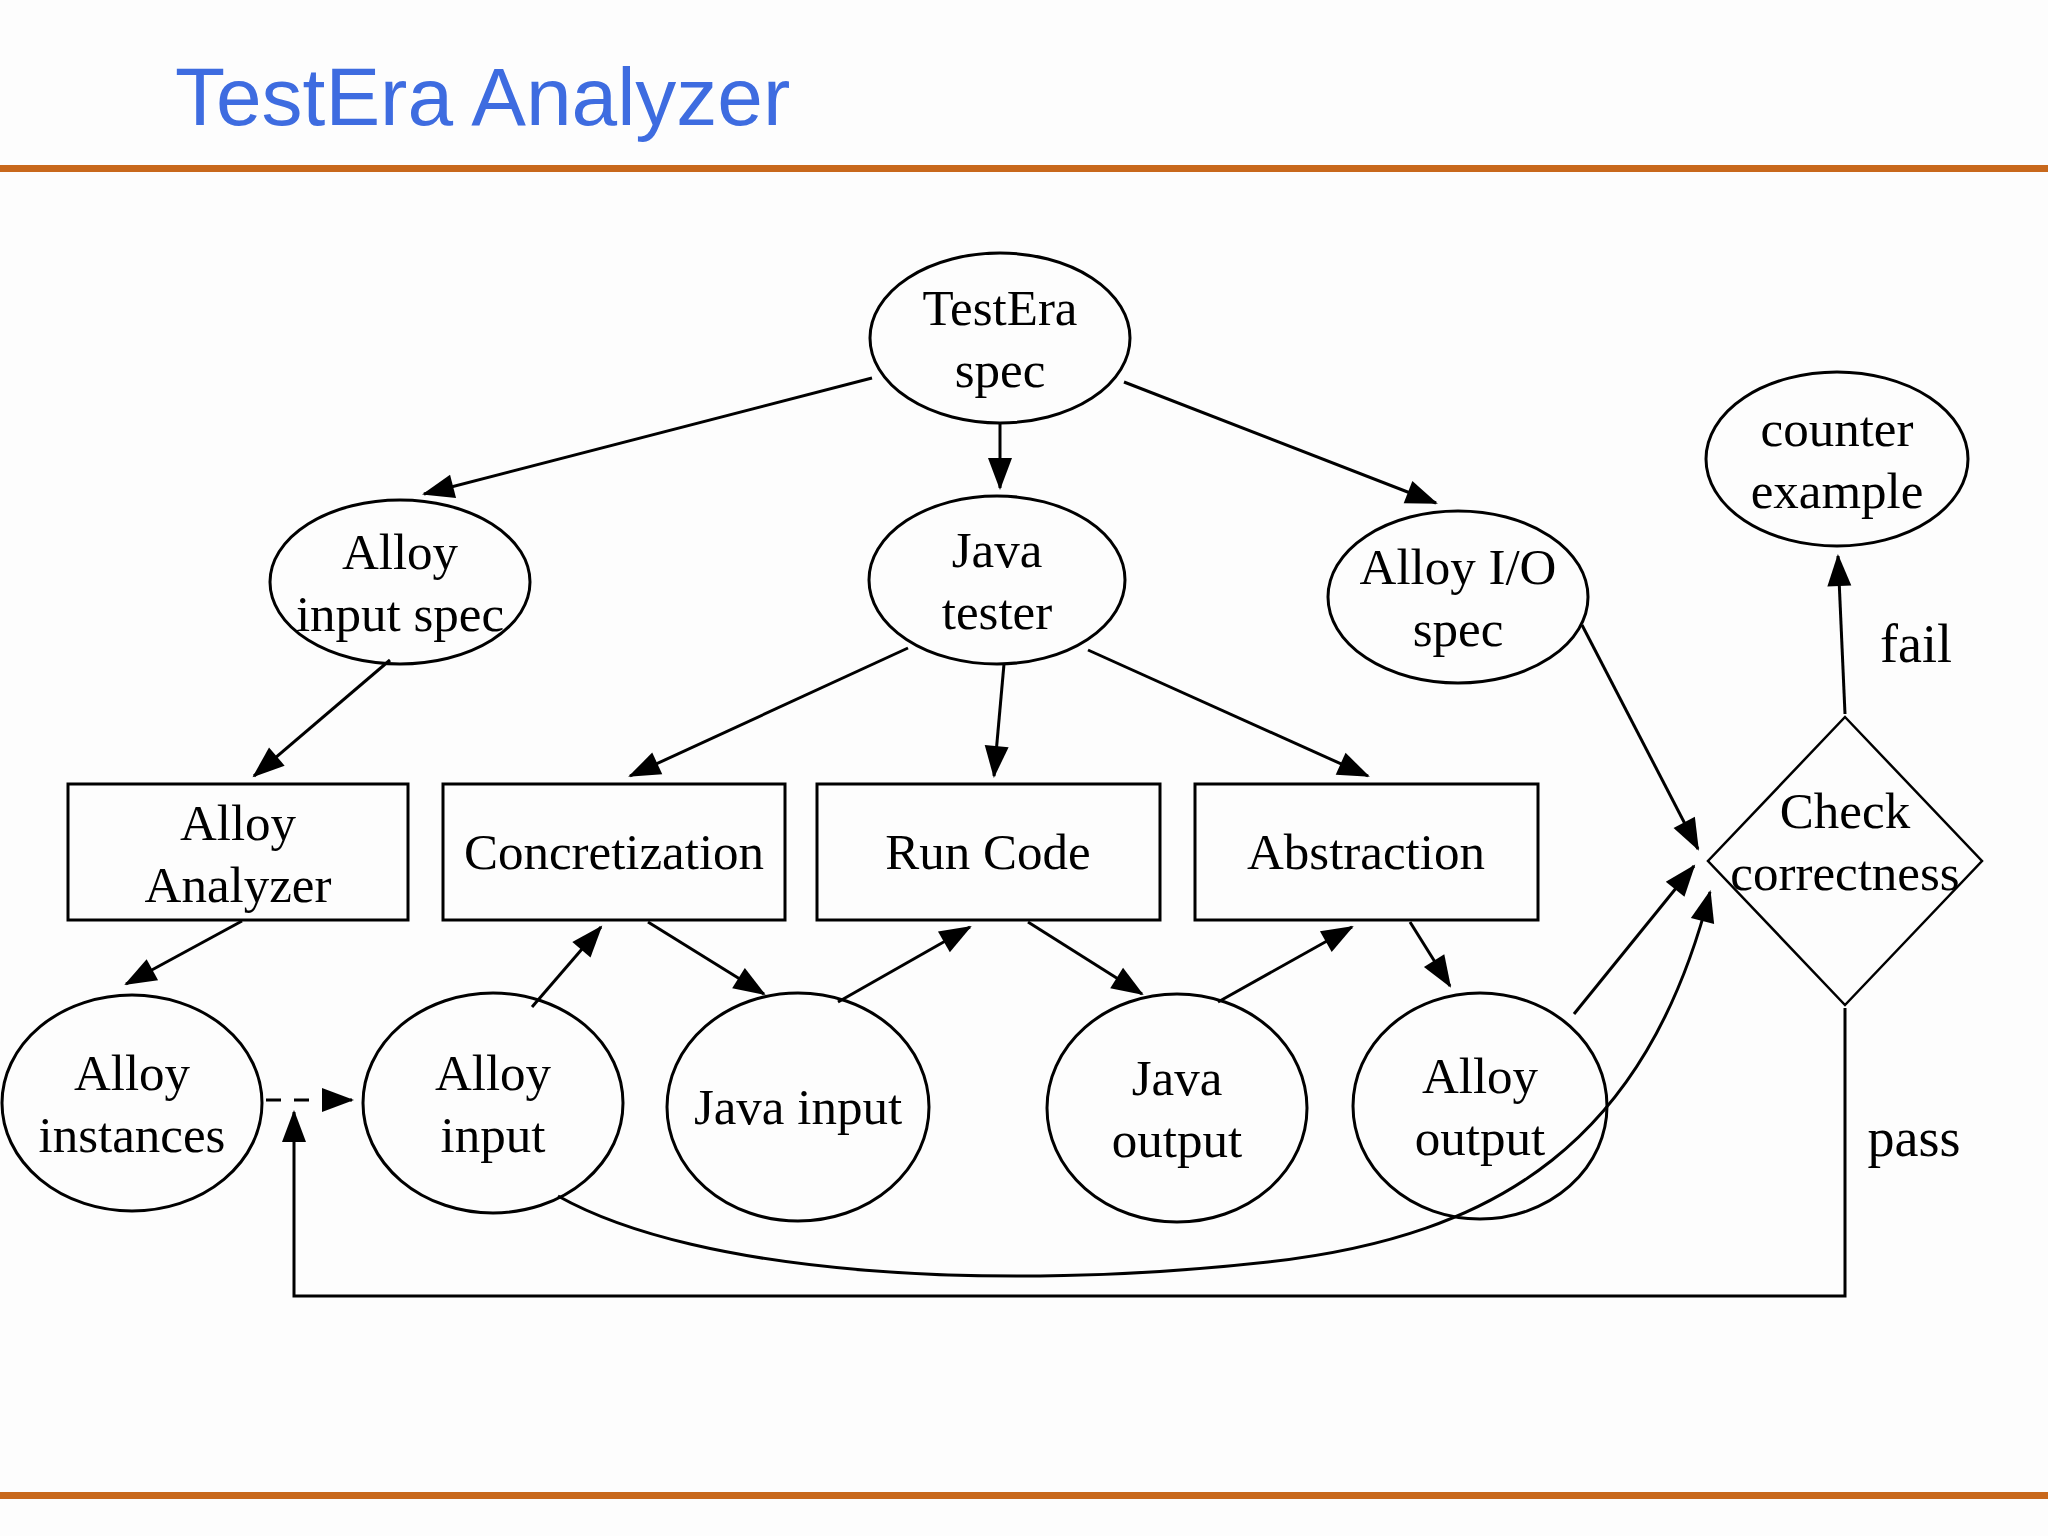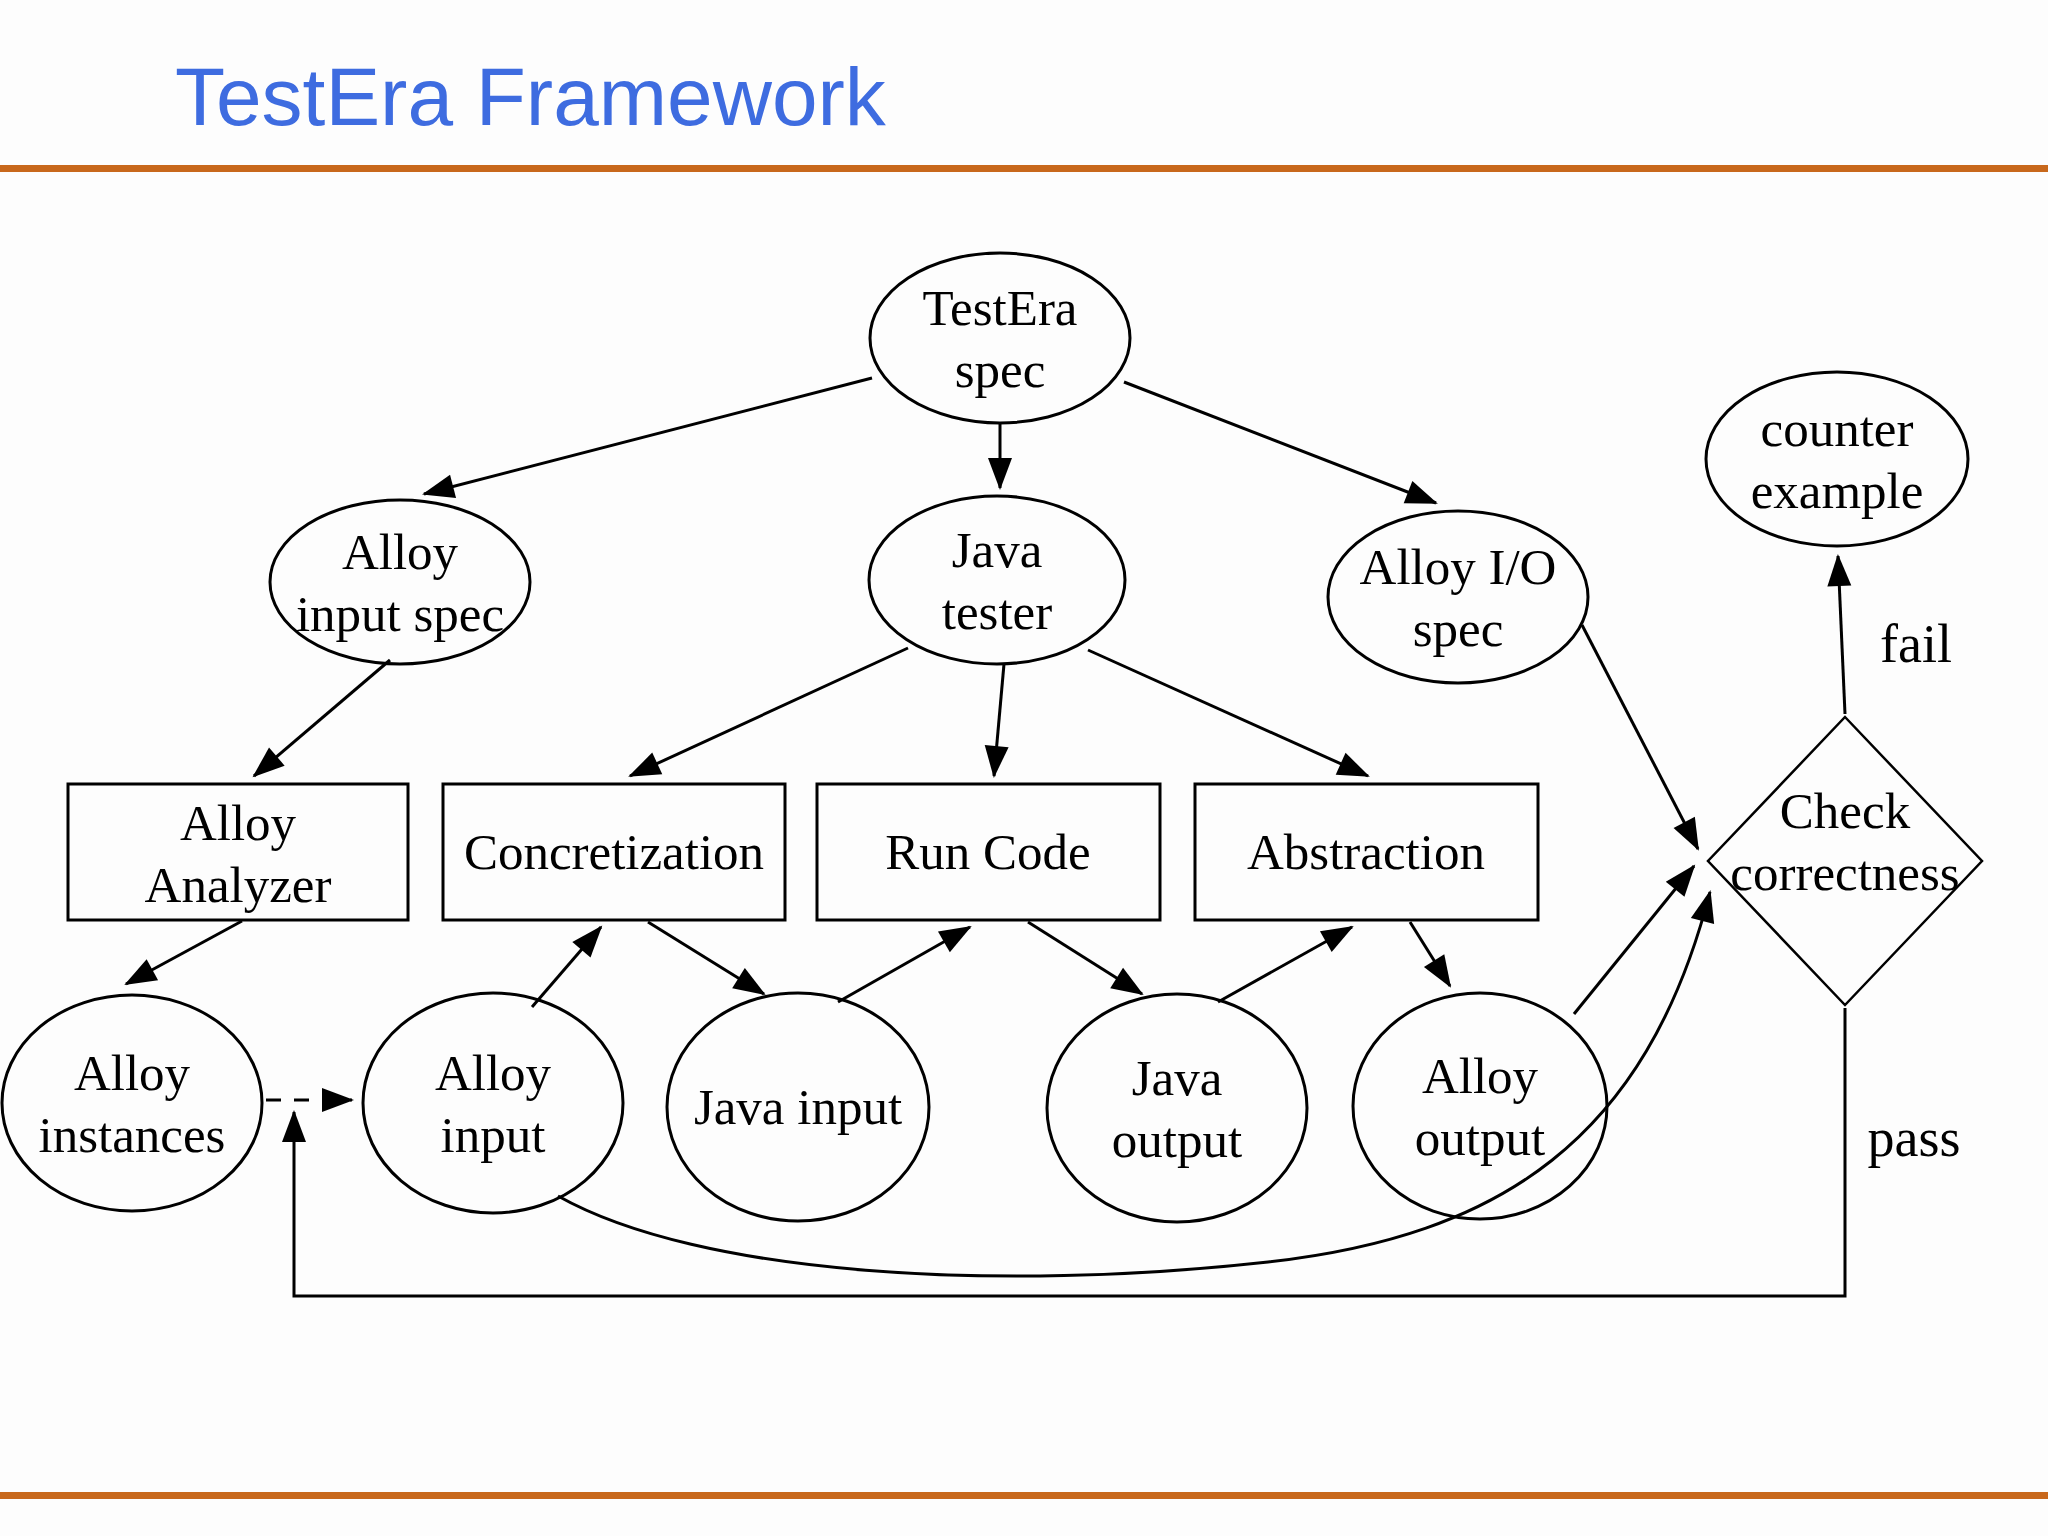--- a/index.html
+++ b/index.html
@@ -42,21 +42,21 @@
     font-size:54px;
     fill:#000000;
     text-anchor:middle;
   }
 </style>
 </head>
 <body>
 
 <div id="slide">
 
-  <div id="slide-title">TestEra Framework</div>
+  <div id="slide-title">TestEra Analyzer</div>
   <div class="rule" id="rule-top"></div>
   <div class="rule" id="rule-bottom"></div>
 
   <svg id="diagram" width="2048" height="1536" viewBox="0 0 2048 1536">
     <defs>
       <marker id="arrow" markerUnits="userSpaceOnUse" markerWidth="36" markerHeight="28" refX="31" refY="13" orient="auto">
         <path d="M1,1 L33,13 L1,25 Z" fill="#000000"></path>
       </marker>
     </defs>
 

